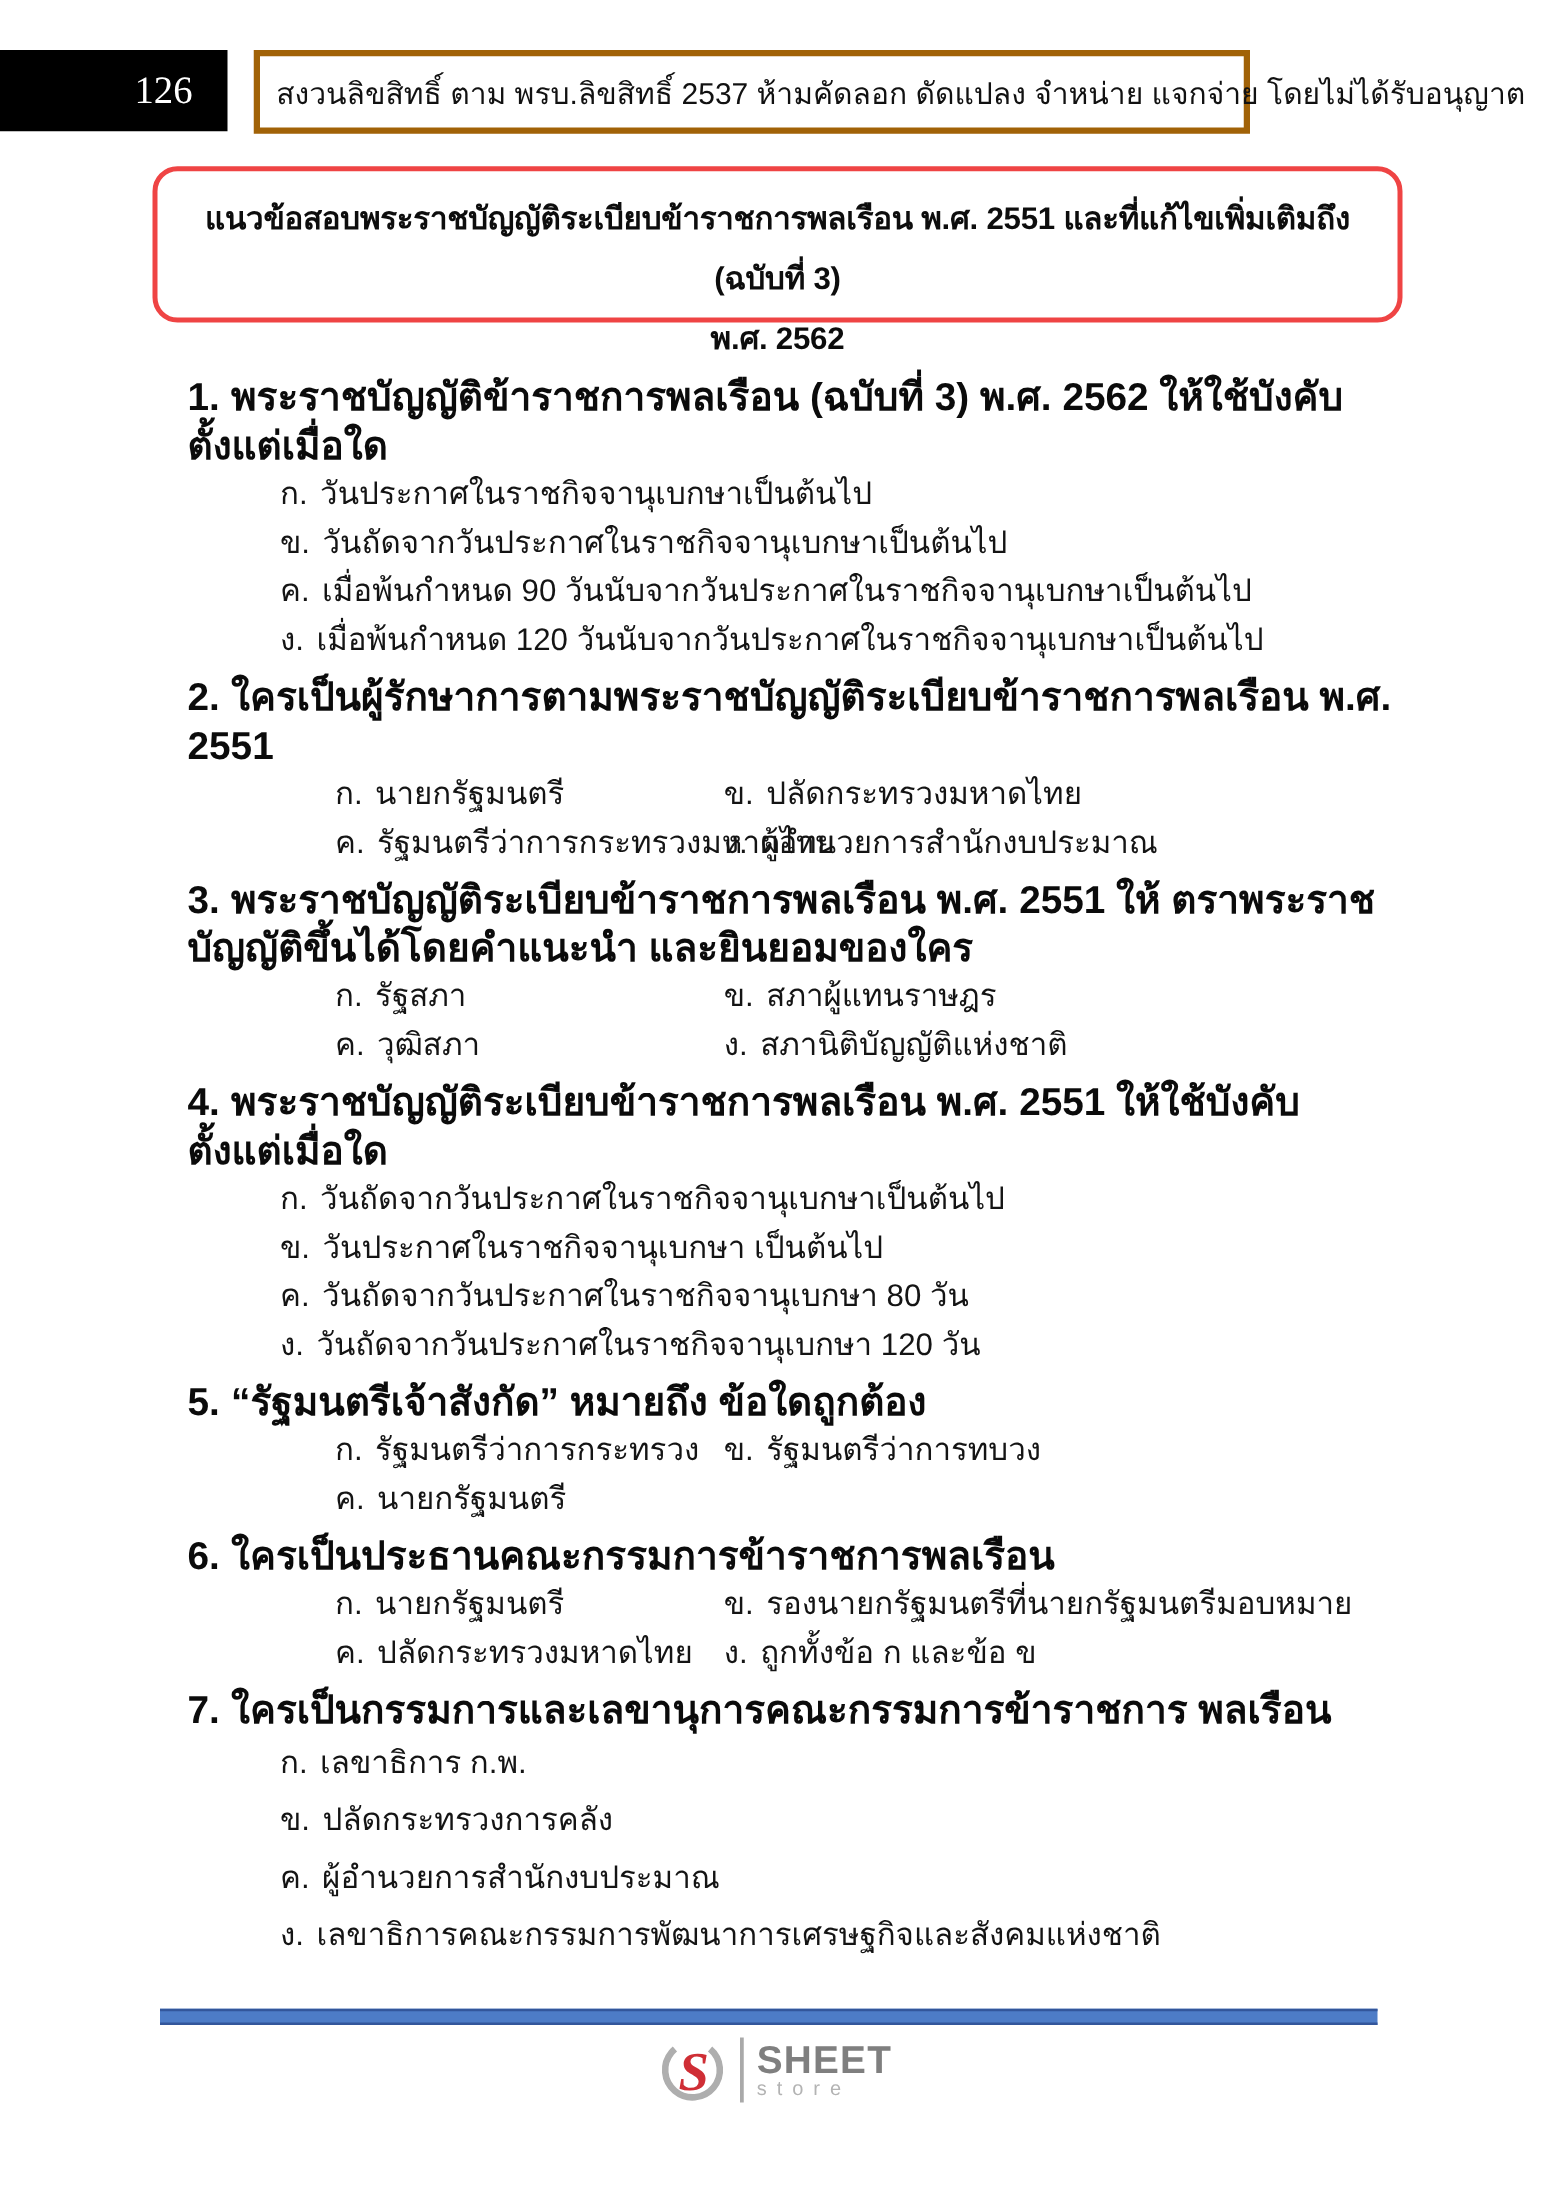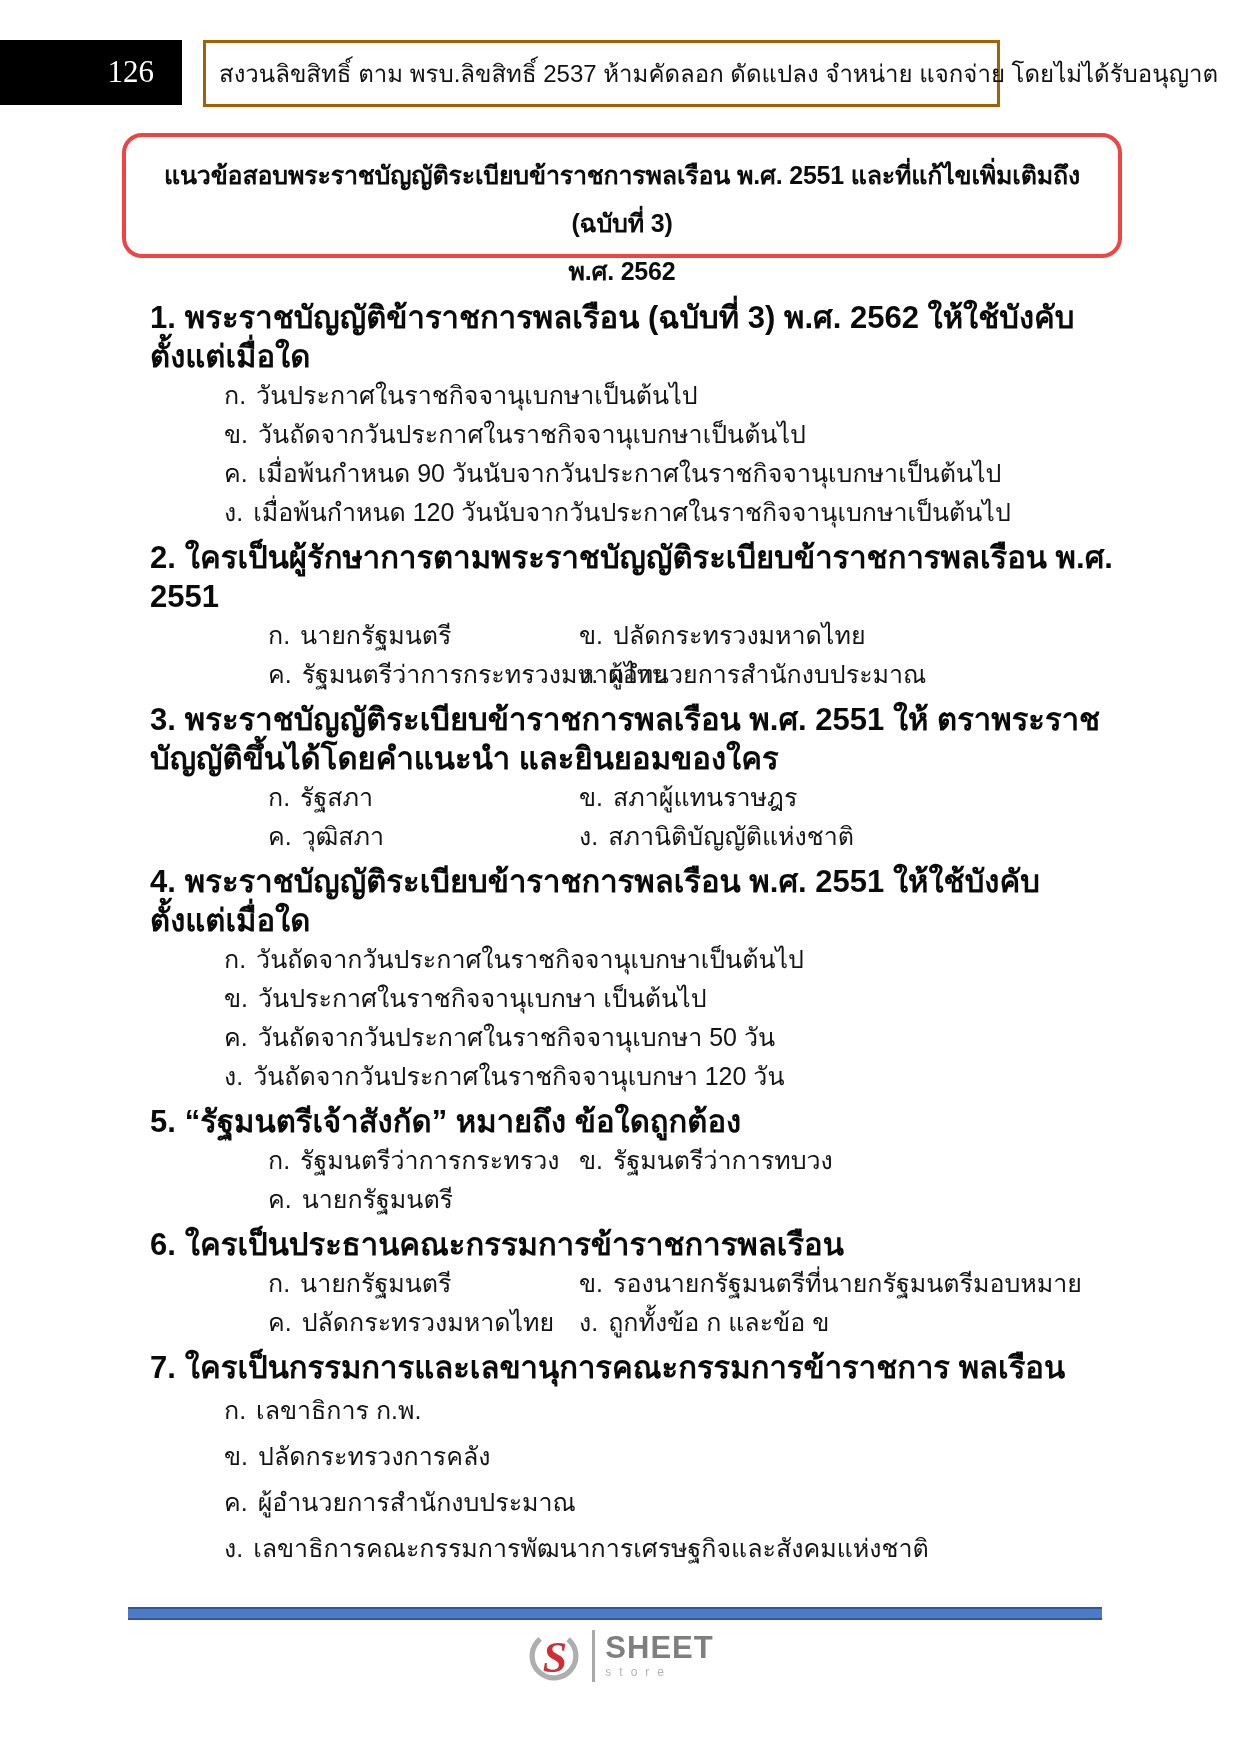--- a/index.html
+++ b/index.html
@@ -21,21 +21,21 @@
     color:#fff;
     font-family:"Liberation Serif", serif;
     font-size:31px;
     line-height:63px;
     text-align:right;
     padding-right:28px;
   }
   .copyright-box {
     position:absolute; left:203px; top:40px;
     width:797px; height:67px;
-    border:3px solid #a16207;
+    border:5px solid #a16207;
     background:#fff;
     font-size:24px;
     line-height:61px;
     padding-left:13px;
     white-space:nowrap;
     color:#111;
   }
 
   
   .title-box {
@@ -94,21 +94,21 @@
     gap:10px;
   }
   .logo-emblem { width:56px; height:56px; }
   .logo-divider { width:3px; height:52px; background:#a9a9a9; }
   .logo-textcol { display:flex; flex-direction:column; justify-content:center; }
   .logo-name {
     font-weight:700; font-size:31px; line-height:32px;
     color:#7f7f7f; letter-spacing:1px;
   }
   .logo-sub {
-    font-size:12px; color:#b3b3b3; letter-spacing:8px; line-height:16px;
+    font-size:16px; color:#b3b3b3; letter-spacing:8px; line-height:16px;
   }
 </style>
 </head>
 <body>
 
 <div class="page">
 
   <div class="pageno-box">
     <span>126</span>
   </div>
@@ -151,21 +151,21 @@
         <div class="choice"><span class="choice-label">ค.</span><span>วุฒิสภา</span></div>
         <div class="choice"><span class="choice-label">ง.</span><span>สภานิติบัญญัติแห่งชาติ</span></div>
       </div>
     </div>
 
     <div class="question">
       <div class="q-head"><span class="q-num">4.</span><span>พระราชบัญญัติระเบียบข้าราชการพลเรือน พ.ศ. 2551 ให้ใช้บังคับ ตั้งแต่เมื่อใด</span></div>
       <div class="choices stacked">
         <div class="choice"><span class="choice-label">ก.</span><span>วันถัดจากวันประกาศในราชกิจจานุเบกษาเป็นต้นไป</span></div>
         <div class="choice"><span class="choice-label">ข.</span><span>วันประกาศในราชกิจจานุเบกษา เป็นต้นไป</span></div>
-        <div class="choice"><span class="choice-label">ค.</span><span>วันถัดจากวันประกาศในราชกิจจานุเบกษา 50 วัน</span></div>
+        <div class="choice"><span class="choice-label">ค.</span><span>วันถัดจากวันประกาศในราชกิจจานุเบกษา 80 วัน</span></div>
         <div class="choice"><span class="choice-label">ง.</span><span>วันถัดจากวันประกาศในราชกิจจานุเบกษา 120 วัน</span></div>
       </div>
     </div>
 
     <div class="question">
       <div class="q-head"><span class="q-num">5.</span><span>“รัฐมนตรีเจ้าสังกัด” หมายถึง ข้อใดถูกต้อง</span></div>
       <div class="choices grid2">
         <div class="choice"><span class="choice-label">ก.</span><span>รัฐมนตรีว่าการกระทรวง</span></div>
         <div class="choice"><span class="choice-label">ข.</span><span>รัฐมนตรีว่าการทบวง</span></div>
         <div class="choice"><span class="choice-label">ค.</span><span>นายกรัฐมนตรี</span></div>

